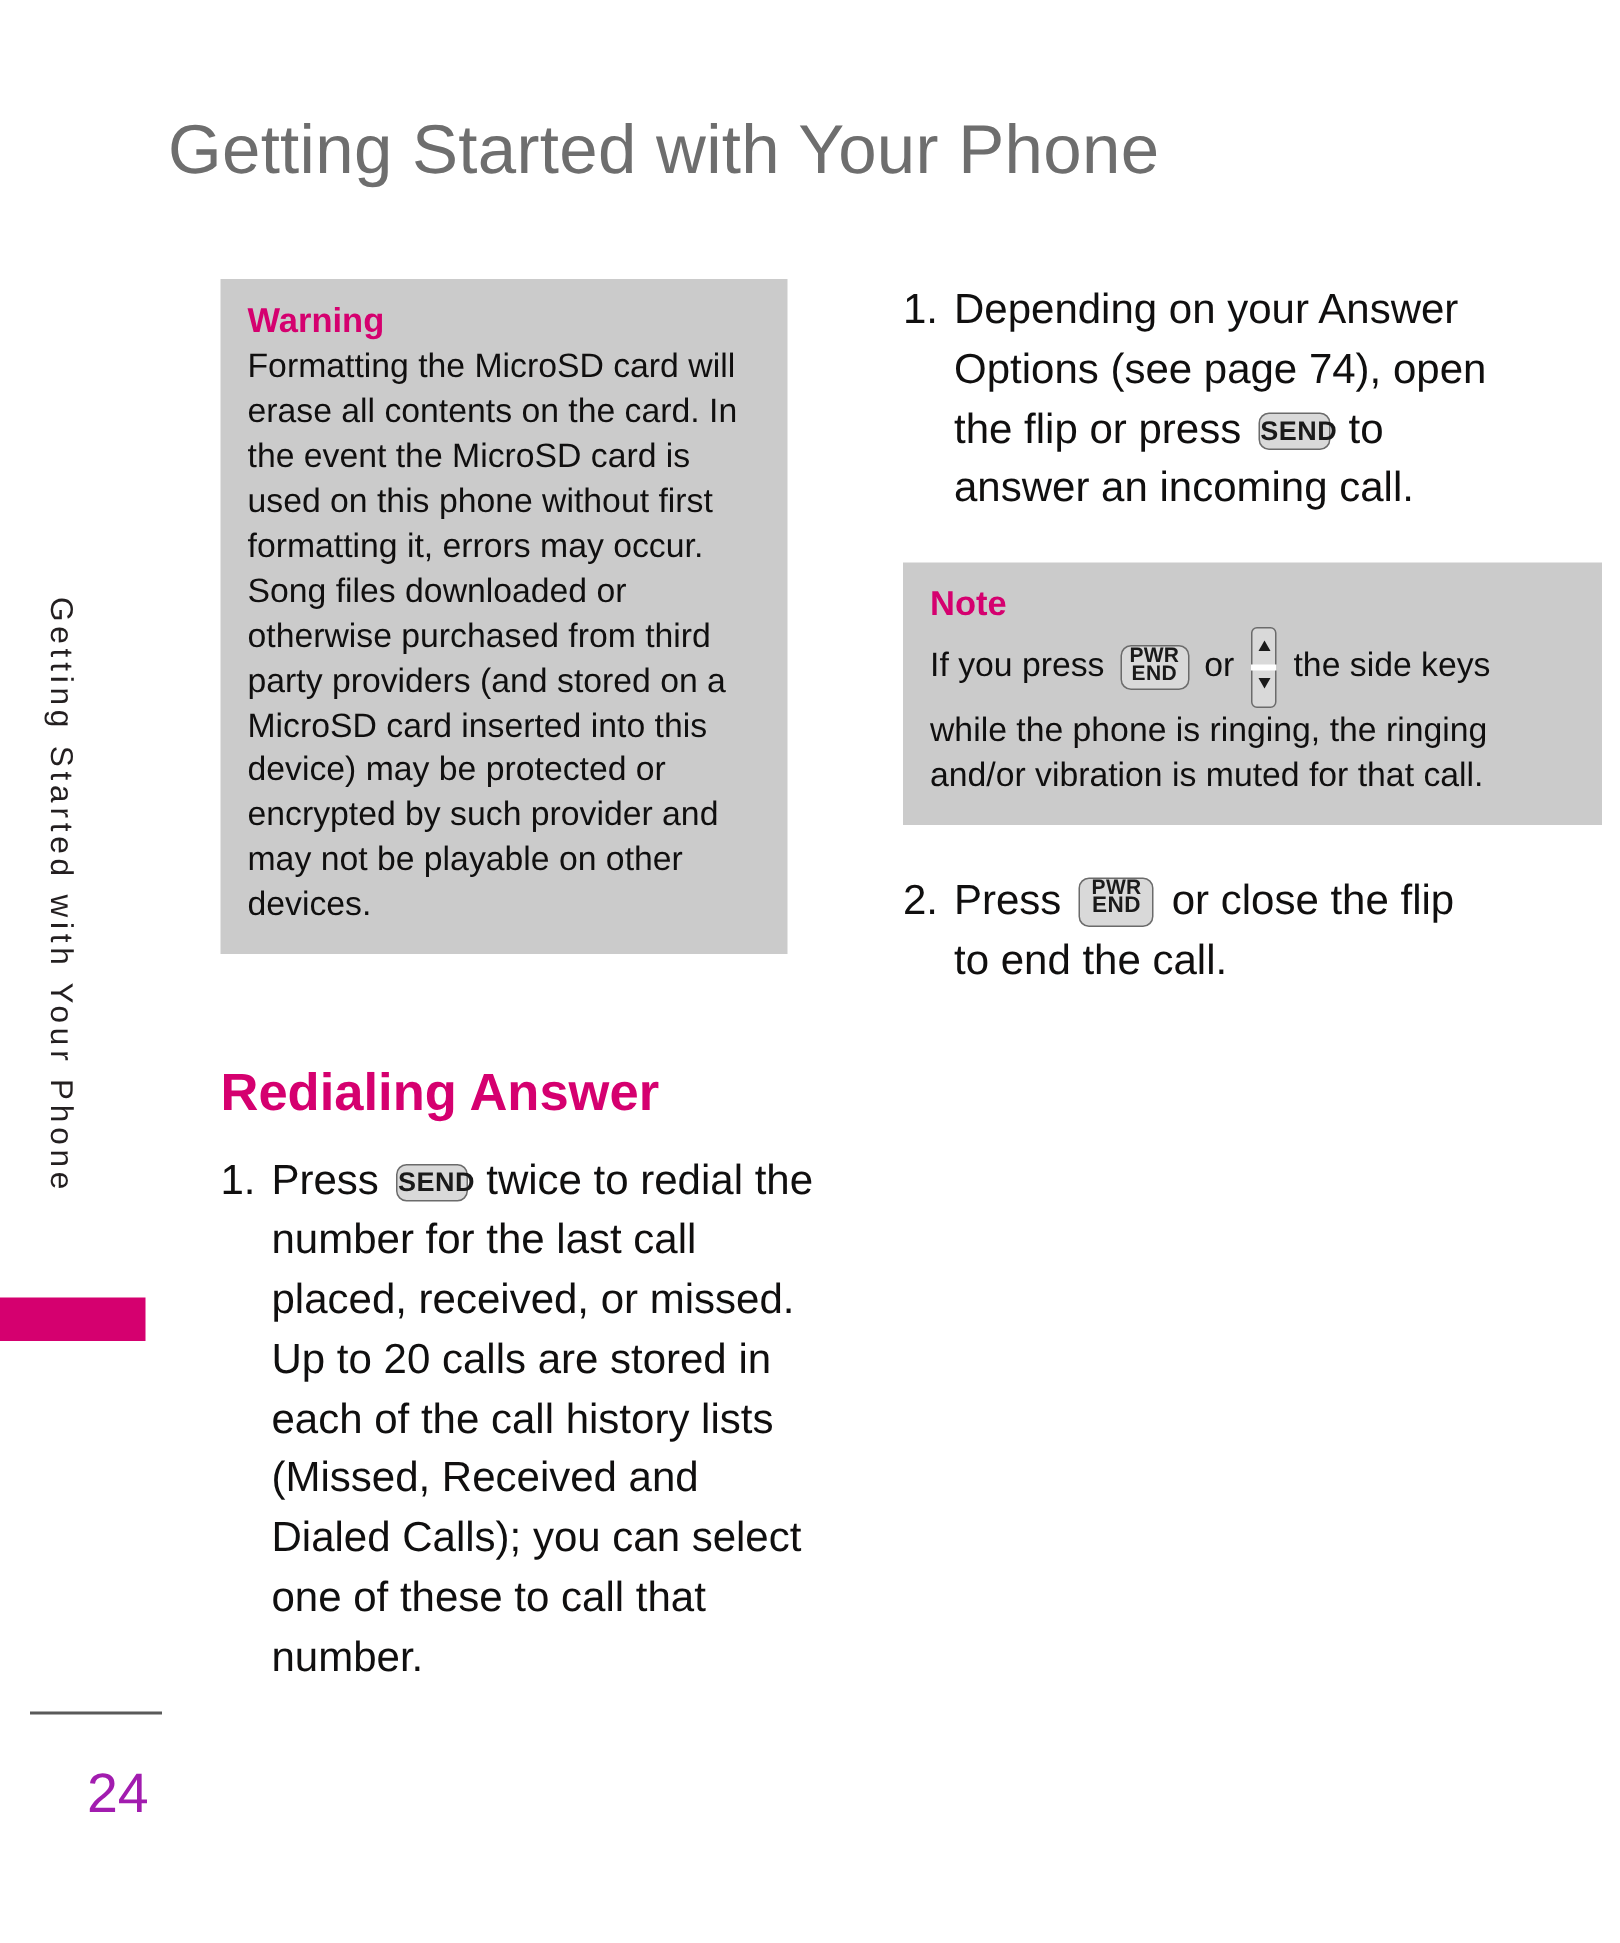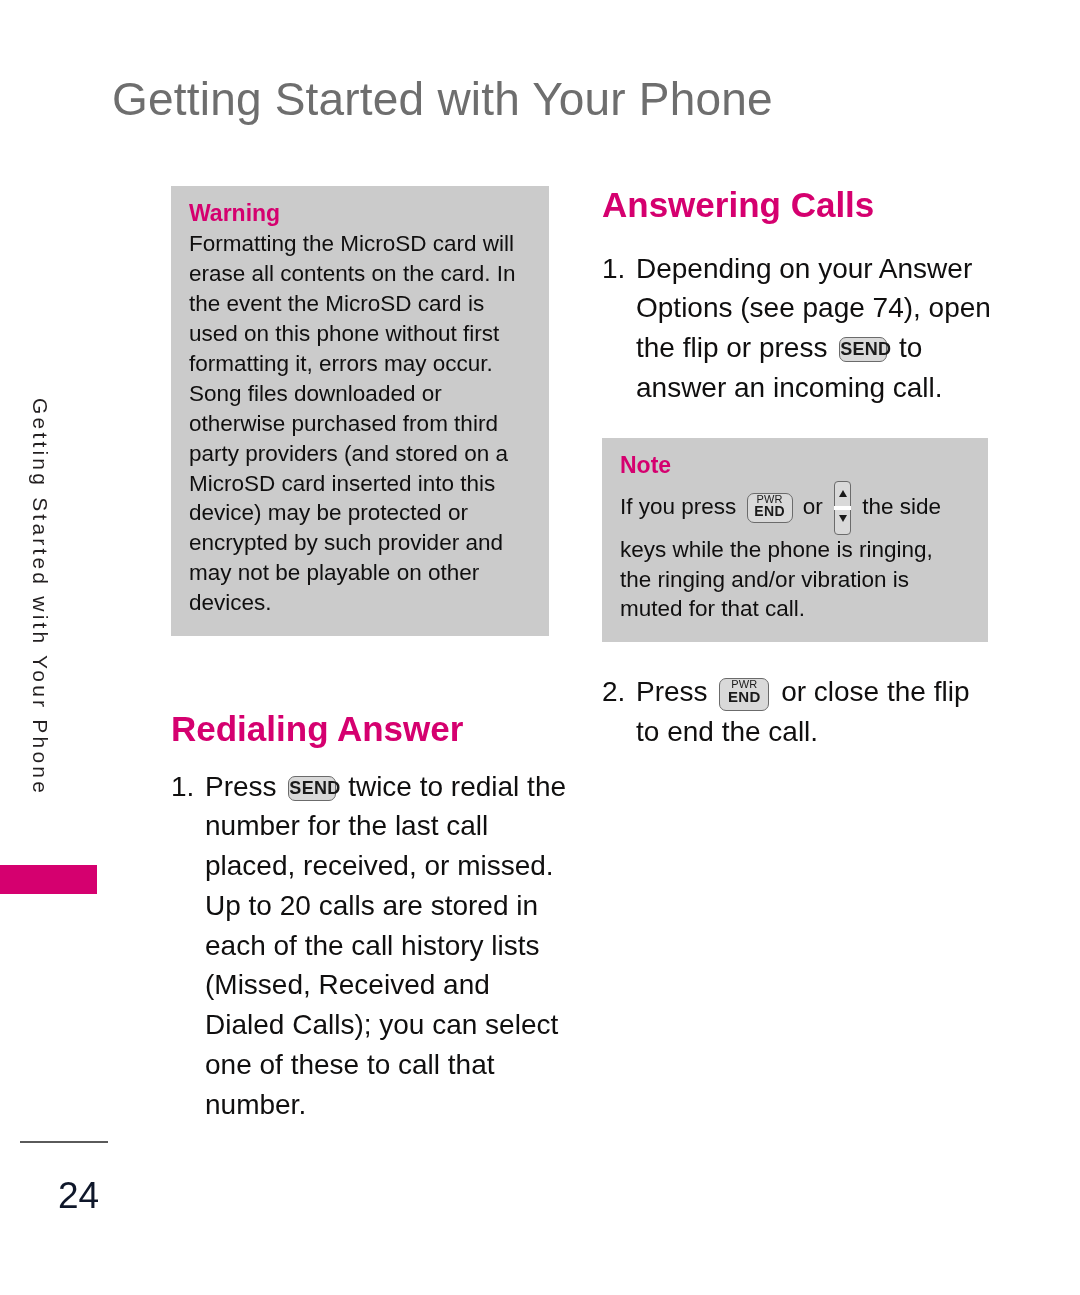--- a/index.html
+++ b/index.html
@@ -54,21 +54,21 @@
     left: 0;
     top: 865px;
     width: 97px;
     height: 29px;
     background: #d5006f;
   }
 
   
   .col-left {
     position: absolute;
-    left: 171px;
+    left: 147px;
     top: 186px;
     width: 400px;
   }
   .col-right {
     position: absolute;
     left: 602px;
     top: 186px;
     width: 390px;
   }
 
@@ -84,21 +84,21 @@
     font-weight: bold;
     line-height: 1.18;
     margin: 0 0 2px 0;
   }
   .callout-body {
     font-size: 22.5px;
     line-height: 1.33;
     color: #100f0f;
   }
   .warning-box { width: 378px; }
-  .note-box { width: 386px; }
+  .note-box { width: 466px; }
 
   
   .section-heading {
     color: #d5006f;
     font-size: 35px;
     font-weight: bold;
     margin: 0;
     line-height: 1.1;
   }
   .heading-answering { margin-bottom: 24px; }
@@ -144,22 +144,22 @@
     font-family: "Liberation Sans", sans-serif;
   }
   .key-pwrend {
     width: 50px;
     height: 33px;
     padding-top: 1px;
     font-family: "Liberation Sans", sans-serif;
   }
   .key-pwrend .k-pwr {
     display: block;
-    font-size: 11px;
-    font-weight: normal;
+    font-size: 14px;
+    font-weight: bold;
     line-height: 9px;
     letter-spacing: 0.2px;
   }
   .key-pwrend .k-end {
     display: block;
     font-size: 15px;
     font-weight: bold;
     line-height: 16px;
     letter-spacing: 0.3px;
   }
@@ -218,21 +218,21 @@
     top: 1141px;
     width: 88px;
     height: 0;
     border-top: 2px solid #5a5a5a;
   }
   .page-number {
     position: absolute;
     left: 58px;
     top: 1175px;
     font-size: 37px;
-    color: #0f172a;
+    color: #a21caf;
   }
 </style>
 </head>
 <body>
 
 <div class="page-title">Getting Started with Your Phone</div>
 
 <div class="side-rail">
   <div class="side-rail-text">Getting Started with Your Phone</div>
   <div class="side-tab"></div>
@@ -249,21 +249,20 @@
 
   <div class="step">
     <span class="step-num">1.</span>
     <span class="step-text"><span>Press </span><span class="key key-send">SEND</span><span> twice to redial the number for the last call placed, received, or missed. Up to 20 calls are stored in each of the call history lists (Missed, Received and Dialed Calls); you can select one of these to call that number.</span></span>
   </div>
 
 </div>
 
 <div class="col-right">
 
-  <h2 class="section-heading heading-answering">Answering Calls</h2>
 
   <div class="step">
     <span class="step-num">1.</span>
     <span class="step-text"><span>Depending on your Answer Options (see page 74), open the flip or press </span><span class="key key-send">SEND</span><span> to answer an incoming call.</span></span>
   </div>
 
   <div class="step-spacer"></div>
 
   <div class="callout note-box">
     <div class="callout-title">Note</div>

